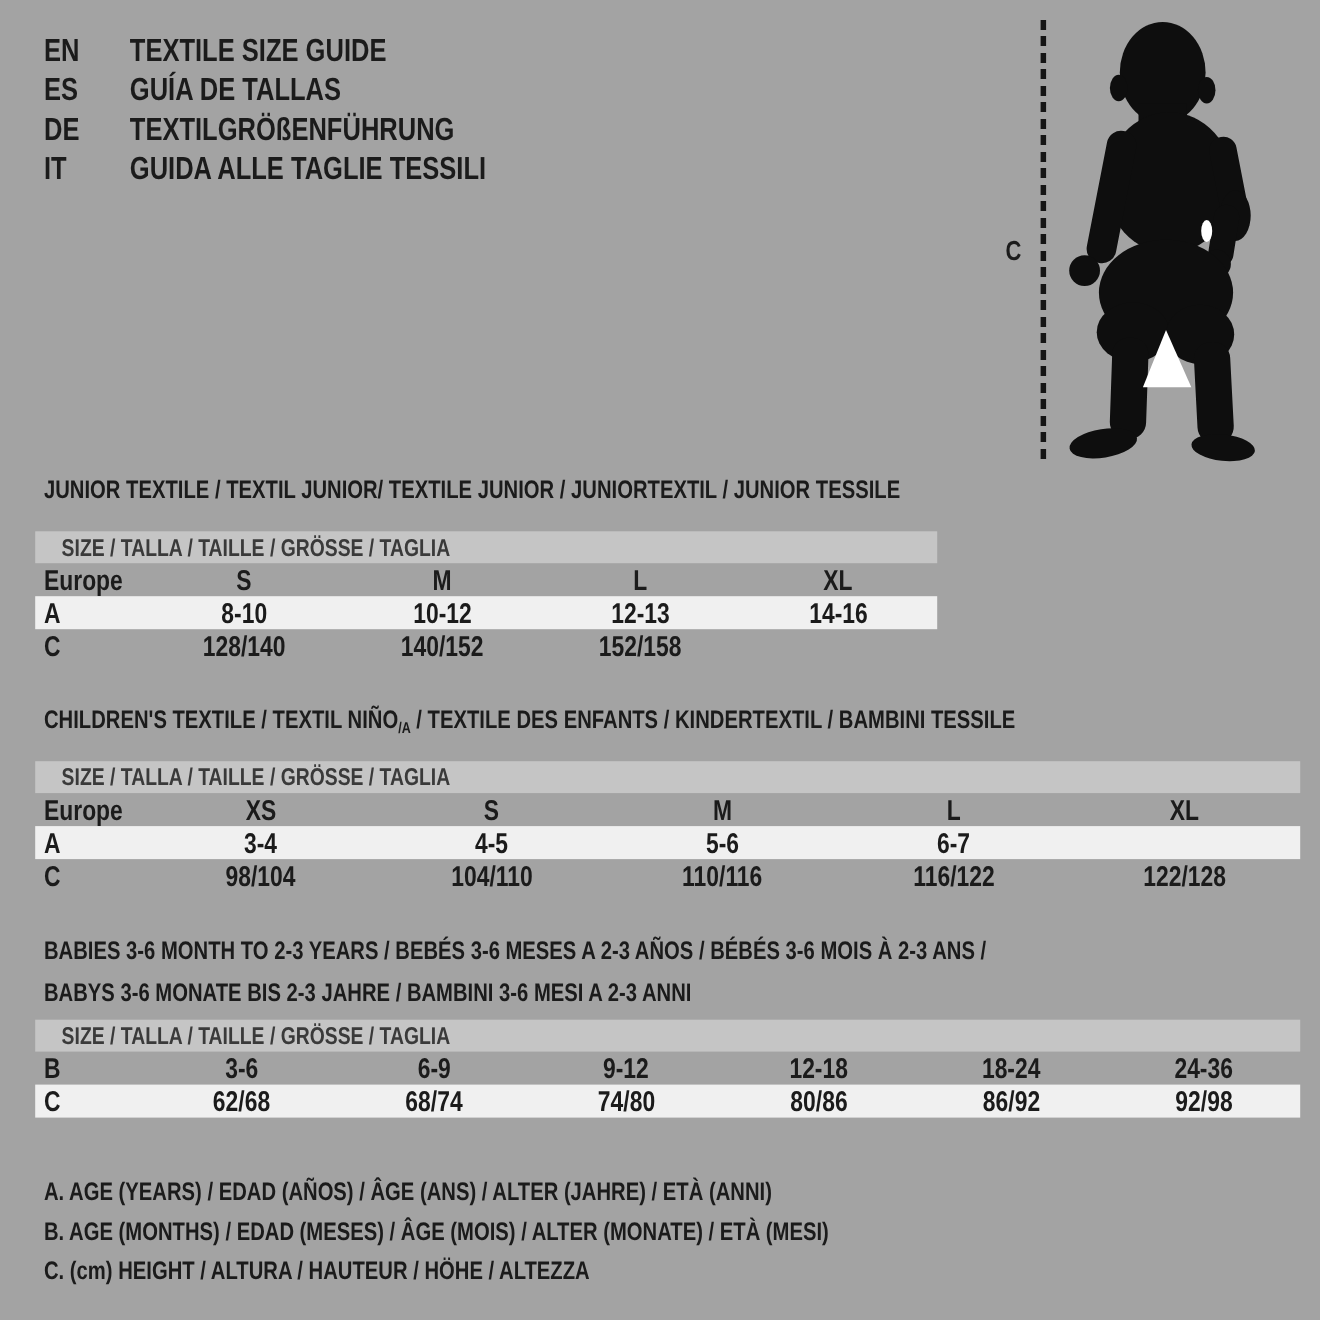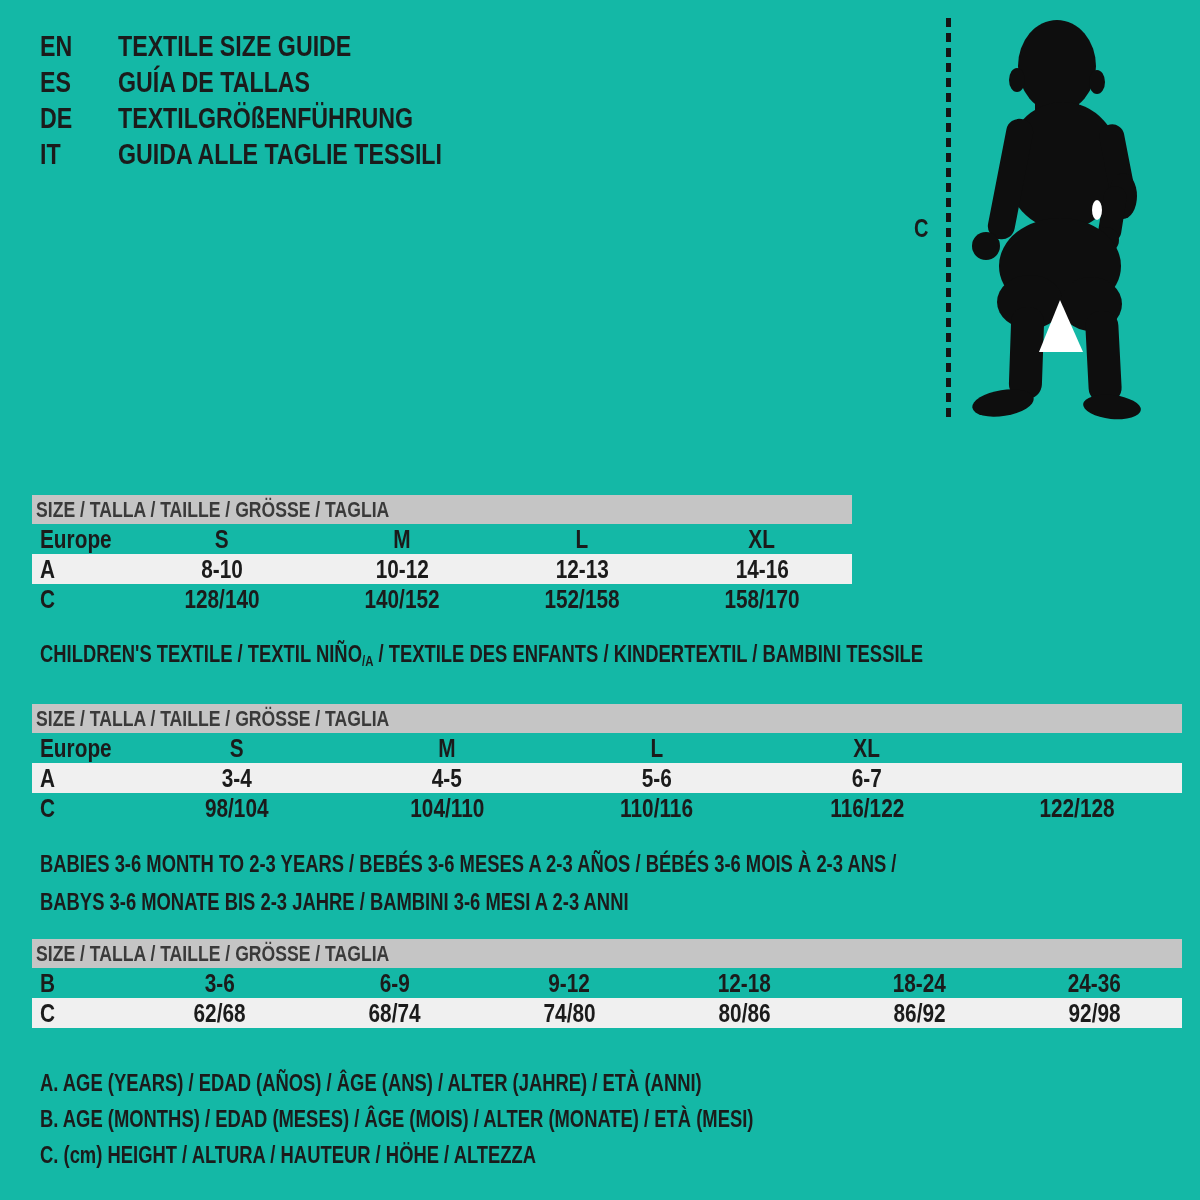--- a/index.html
+++ b/index.html
@@ -1,38 +1,38 @@
 <!DOCTYPE html>
 <html><head>
 <meta charset="utf-8">
 <style>
   html,body{margin:0;padding:0;background:#ffffff;}
   .page{
-    position:relative;width:1200px;height:1200px;background:#14b8a6;overflow:hidden;
+    position:relative;width:1200px;height:1200px;background:#a3a3a3;overflow:hidden;
     font-family:"Liberation Sans","DejaVu Sans",sans-serif;
     font-weight:700;color:#1b1b1b;
     -webkit-font-smoothing:antialiased;
   }
   .cond{display:inline-block;transform:scaleX(0.8);transform-origin:0 50%;white-space:nowrap;}
   .cond.center{transform-origin:50% 50%;}
 
   
   .langs{position:absolute;left:40px;top:28px;}
   .lang-row{display:flex;height:36px;align-items:center;font-size:29px;}
   .lang-code{width:78px;}
   
   .dash-line{position:absolute;left:946px;top:18px;width:5px;height:400px;
     background:repeating-linear-gradient(to bottom,#151515 0 9px,transparent 9px 15px);}
   .c-label{position:absolute;left:914px;top:214px;font-size:25px;}
   .sil{position:absolute;left:955px;top:14px;}
 
   
   .sec-title{position:absolute;left:40px;font-size:23px;line-height:26px;}
   .tbl{position:absolute;left:32px;}
-  .band{background:#c5c5c5;height:29px;display:flex;align-items:center;color:#3a3a3a;font-size:22px;padding-left:4px;box-sizing:border-box;margin-top:12px;}
+  .band{background:#c5c5c5;height:29px;display:flex;align-items:center;color:#3a3a3a;font-size:22px;padding-left:24px;box-sizing:border-box;}
   .trow{display:grid;height:30px;font-size:26px;}
   .cols4{grid-template-columns:100px repeat(4,1fr);}
   .cols5{grid-template-columns:100px repeat(5,1fr);}
   .cols6{grid-template-columns:100px repeat(6,1fr);}
   .alt{background:#f0f0f0;}
   .tcell{display:flex;align-items:center;justify-content:center;}
   .tcell.lab{justify-content:flex-start;padding-left:8px;}
   .sub{font-size:0.62em;vertical-align:-0.28em;}
 
   
@@ -97,20 +97,23 @@
       <ellipse cx="157" cy="393" rx="29" ry="12" transform="rotate(6 157 393)"></ellipse>
     </g>
     <g fill="#ffffff">
 
       <path d="M105 286 L84 338 L128 338 Z"></path>
 
       <ellipse cx="142" cy="196" rx="5" ry="10"></ellipse>
     </g>
   </svg>
 
+  <div class="sec-title" style="top:432px;">
+    <span class="cond">JUNIOR TEXTILE / TEXTIL JUNIOR/ TEXTILE JUNIOR / JUNIORTEXTIL / JUNIOR TESSILE</span>
+  </div>
   <div class="tbl" style="top:483px;width:820px;">
     <div class="band">
       <span class="cond">SIZE / TALLA / TAILLE / GRÖSSE / TAGLIA</span>
     </div>
     <div class="trow cols4">
       <div class="tcell lab">
           <span class="cond">Europe</span>
         </div>
       <div class="tcell">
           <span class="cond center">S</span>
@@ -148,38 +151,38 @@
         </div>
       <div class="tcell">
           <span class="cond center">128/140</span>
         </div>
       <div class="tcell">
           <span class="cond center">140/152</span>
         </div>
       <div class="tcell">
           <span class="cond center">152/158</span>
         </div>
-      <div class="tcell">
-          <span class="cond center">158/170</span>
-        </div>
     </div>
   </div>
 
   <div class="sec-title" style="top:641px;">
     <span class="cond"><span>CHILDREN'S TEXTILE / TEXTIL NIÑO</span><span class="sub">/A</span><span> / TEXTILE DES ENFANTS / KINDERTEXTIL / BAMBINI TESSILE</span></span>
   </div>
   <div class="tbl" style="top:692px;width:1150px;">
     <div class="band">
       <span class="cond">SIZE / TALLA / TAILLE / GRÖSSE / TAGLIA</span>
     </div>
     <div class="trow cols5">
       <div class="tcell lab">
           <span class="cond">Europe</span>
         </div>
       <div class="tcell">
+          <span class="cond center">XS</span>
+        </div>
+      <div class="tcell">
           <span class="cond center">S</span>
         </div>
       <div class="tcell">
           <span class="cond center">M</span>
         </div>
       <div class="tcell">
           <span class="cond center">L</span>
         </div>
       <div class="tcell">
           <span class="cond center">XL</span>

